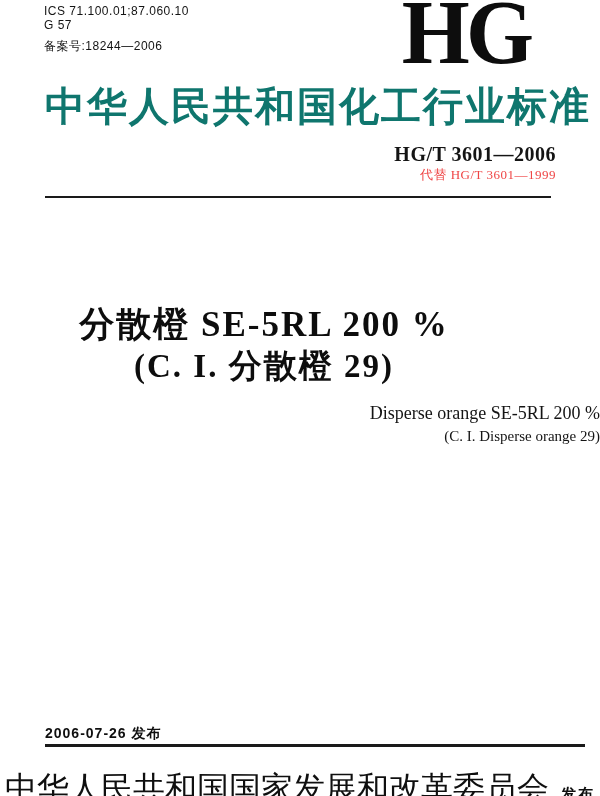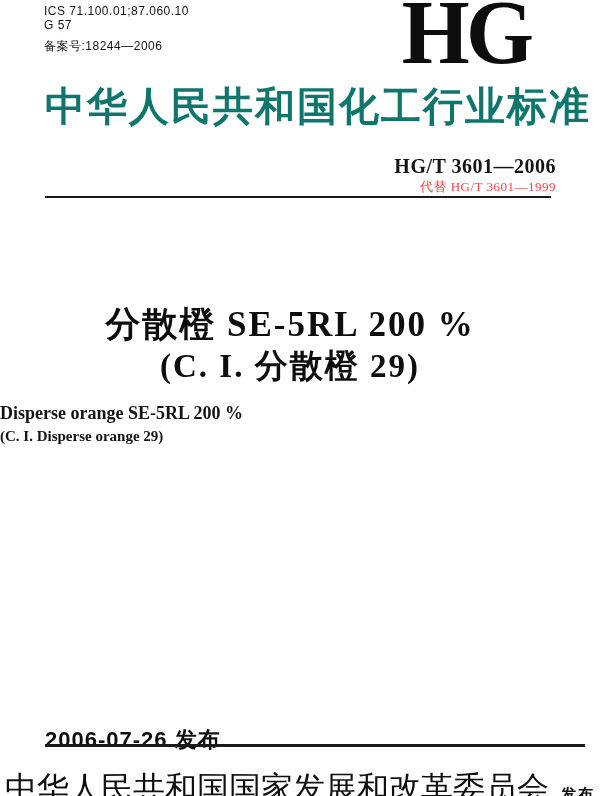--- a/index.html
+++ b/index.html
@@ -41,21 +41,21 @@
     left: 45px; top: 84px; width: 512px;
     font-size: 40px; font-weight: bold;
     line-height: 44px;
     letter-spacing: 2px;
     white-space: nowrap;
     color: #0f766e;
   }
 
   
   .std-block {
-    right: 44px; top: 156px;
+    right: 44px; top: 144px;
     text-align: right;
     white-space: nowrap;
   }
   .std-number {
     font-family: "Liberation Serif", serif;
     font-size: 20px; font-weight: bold;
     letter-spacing: 0.5px;
     line-height: 20px;
   }
   .std-replaces {
@@ -72,42 +72,41 @@
     background: #1a1a1a;
   }
 
   
   .title-block {
     left: 0; top: 304px; width: 528px;
     text-align: center;
     font-family: "Liberation Serif", serif;
     font-weight: bold;
     color: #0d0d0d;
-    margin-left: 26px;
   }
   .title-cn-1 { font-size: 35px; line-height: 42px; letter-spacing: 2px; white-space: nowrap; }
   .title-cn-2 { font-size: 33px; line-height: 40px; letter-spacing: 2px; white-space: nowrap; }
 
   
   .subtitle-block {
     left: 0; top: 403px; width: 600px;
-    text-align: left;
+    text-align: right;
     font-family: "Liberation Serif", serif;
-    font-weight: bold;
+    font-weight: normal;
     color: #141414;
   }
   .title-en-1 { font-size: 18px; line-height: 21px; }
   .title-en-2 { font-size: 15px; line-height: 19px; margin-top: 3px; }
 
   
   .date-row {
     left: 45px; top: 725px; width: 513px;
     display: flex;
     justify-content: space-between;
-    font-size: 22px; font-weight: bold;
+    font-size: 14px; font-weight: bold;
     letter-spacing: 1px;
     white-space: nowrap;
     color: #0f0f0f;
   }
 
   .rule-bottom {
     left: 45px; top: 744px; width: 540px; height: 3px;
     background: #1a1a1a;
   }
 

